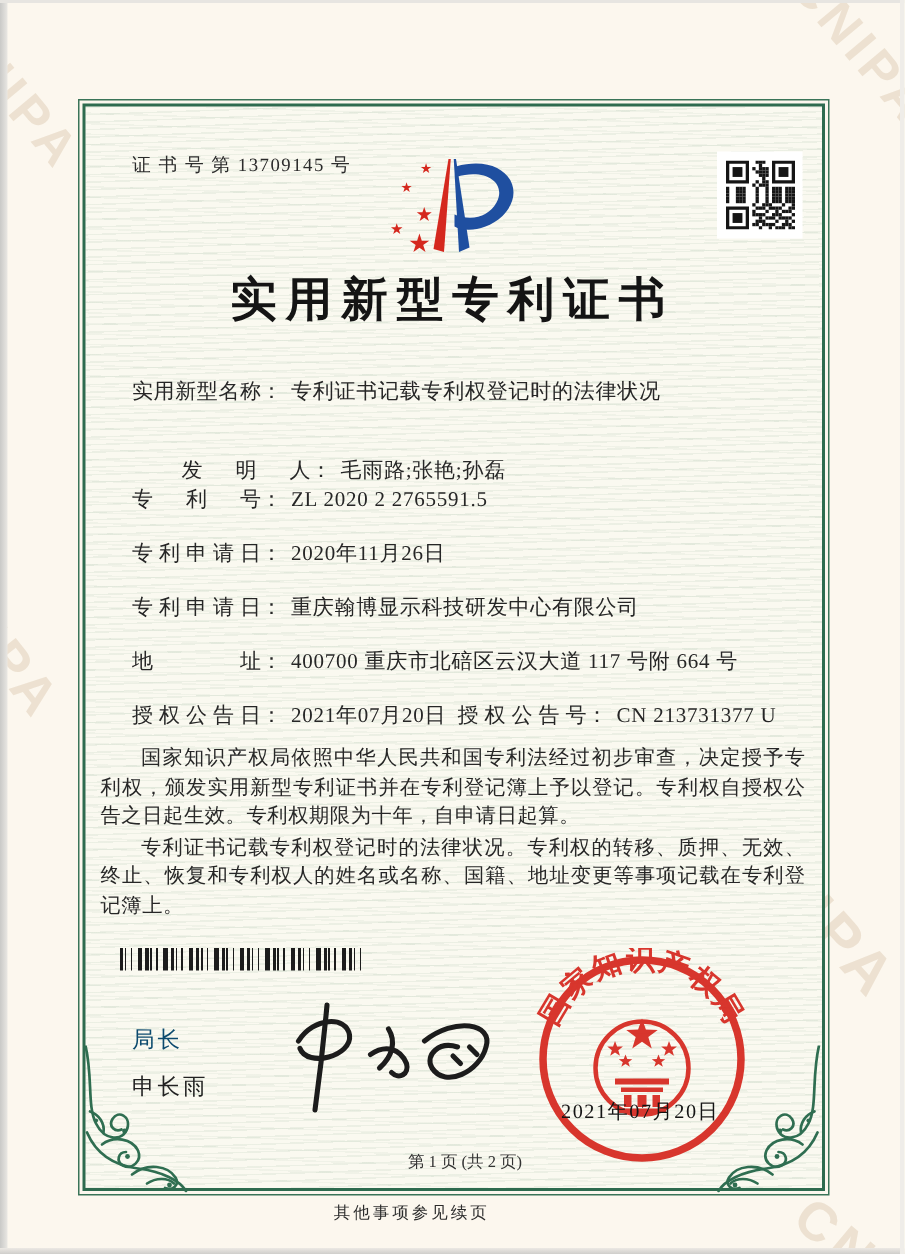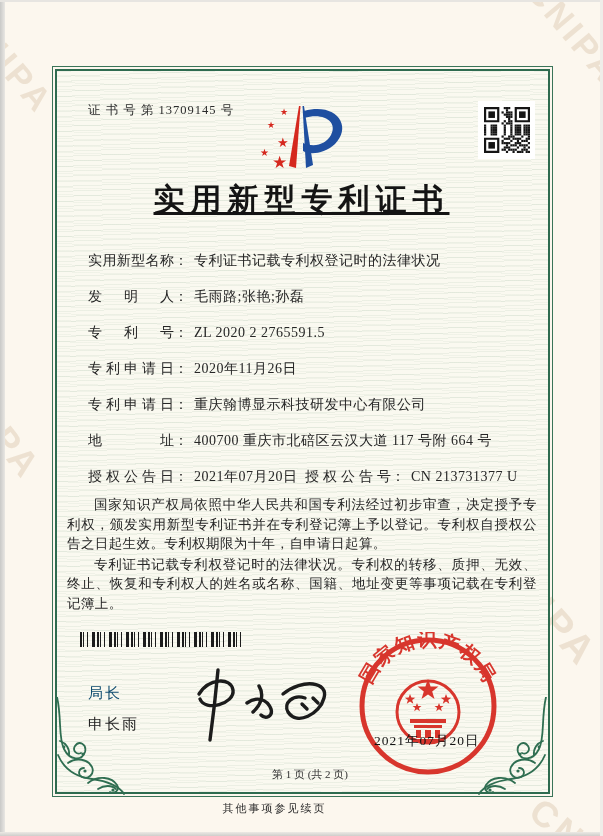--- a/index.html
+++ b/index.html
@@ -34,21 +34,21 @@
 
   .cert-no{position:absolute;left:88px;top:102px;font-size:12.5px;color:#2b2b2b;letter-spacing:1px;}
 
   .qr-wrap{position:absolute;left:478px;top:101px;width:57px;height:58px;background:#ffffff;
     display:flex;align-items:center;justify-content:center;}
   .qr-wrap svg{display:block;}
 
   .logo{position:absolute;left:250px;top:102px;width:104px;height:76px;}
 
   .title{position:absolute;left:52px;top:179px;width:499px;text-align:center;
-    font-size:31px;font-weight:bold;letter-spacing:6px;color:#141414;text-decoration:underline;}
+    font-size:31px;font-weight:bold;letter-spacing:6px;color:#141414;}
 
   .fields{position:absolute;left:88px;top:0;width:460px;font-size:14px;color:#262626;}
   .field-row{position:absolute;left:0;white-space:nowrap;}
   .field-label{display:inline-block;width:86px;text-align:justify;text-align-last:justify;
     vertical-align:top;}
   .colon{display:inline-block;margin-right:6px;}
   .field-value{letter-spacing:0.5px;}
   .pair{display:inline-block;white-space:nowrap;}
 
   .body-text{position:absolute;left:67px;top:495px;width:470px;color:#272727;}
@@ -300,21 +300,21 @@
     <polygon points="52.5,4 54,4 63,63 56,66" fill="#1f4fa0"></polygon>
     <path fill="#1f4fa0" d="M54,9 C86,0 103,24 85,42 C74,52 60,53 53,49 L53,41 C65,46 76,42 81,33 C88,20 74,10 54,16 Z"></path>
   </svg>
 
   <div class="title">实用新型专利证书</div>
 
   <div class="fields">
     <div class="field-row" style="top:252px;">
       <span class="field-label">实用新型名称</span><span class="colon">：</span><span class="field-value">专利证书记载专利权登记时的法律状况</span>
     </div>
-    <div class="field-row" style="top:288px;">
+    <div class="field-row" style="top:305px;margin-left:33px;">
       <span class="field-label">发明人</span><span class="colon">：</span><span class="field-value">毛雨路;张艳;孙磊</span>
     </div>
     <div class="field-row" style="top:324px;">
       <span class="field-label">专利号</span><span class="colon">：</span><span class="field-value">ZL 2020 2 2765591.5</span>
     </div>
     <div class="field-row" style="top:360px;">
       <span class="field-label">专利申请日</span><span class="colon">：</span><span class="field-value">2020年11月26日</span>
     </div>
     <div class="field-row" style="top:396px;">
       <span class="field-label">专利申请日</span><span class="colon">：</span><span class="field-value">重庆翰博显示科技研发中心有限公司</span>

